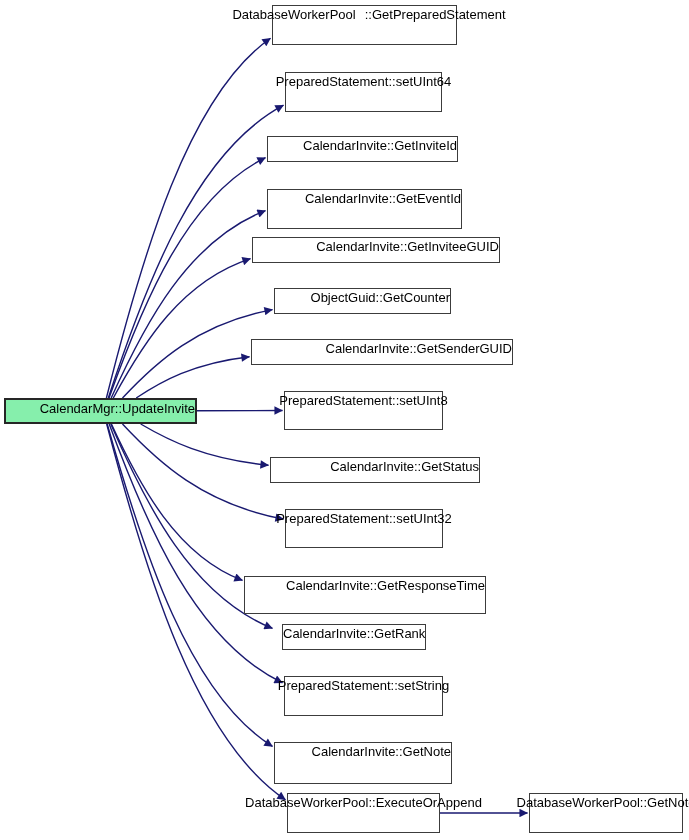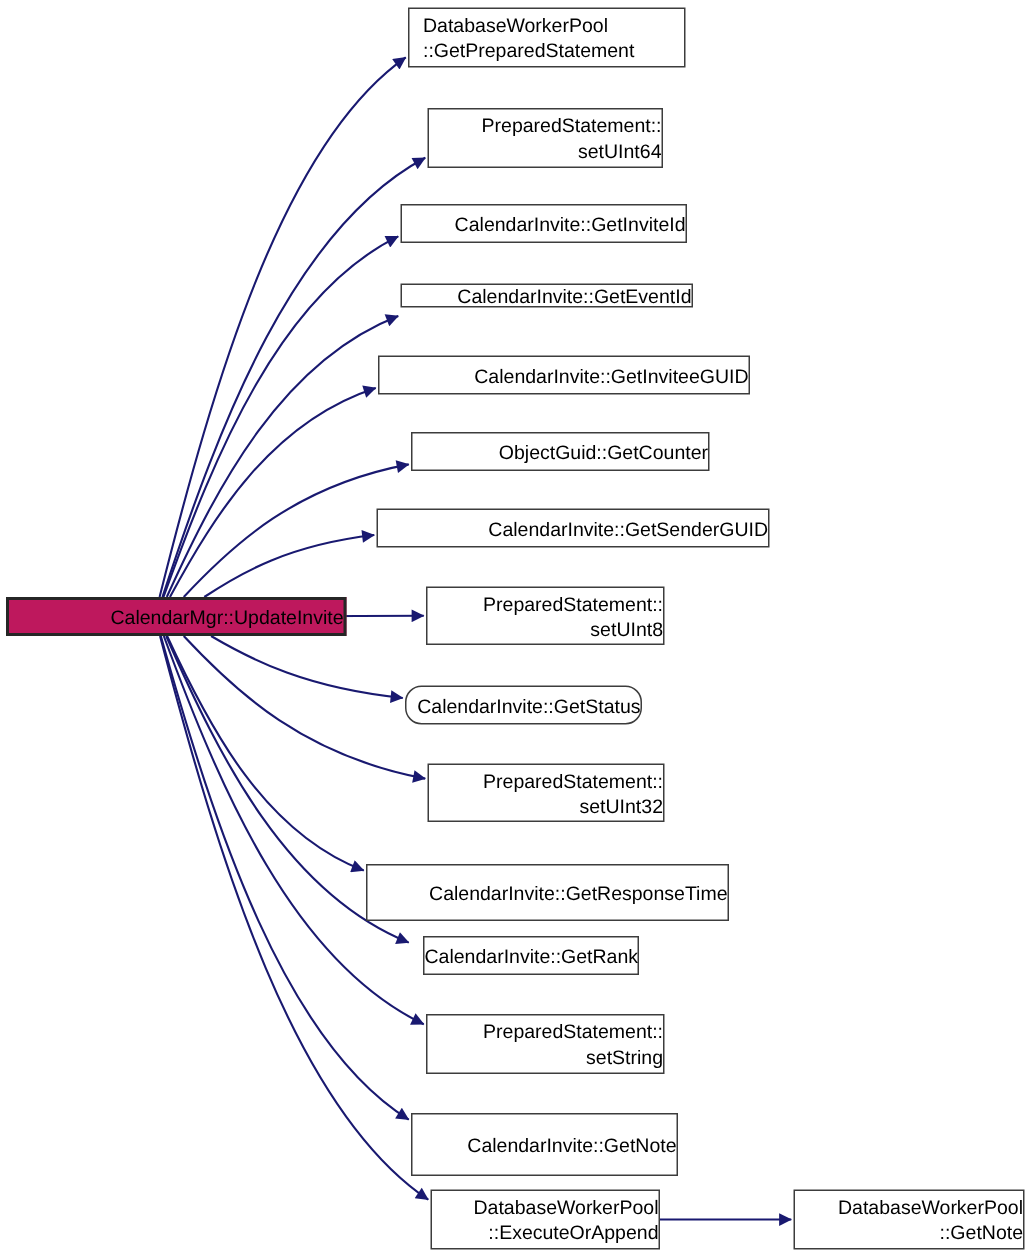--- a/index.html
+++ b/index.html
@@ -18,21 +18,20 @@
   }
   .node {
     position: absolute;
     box-sizing: border-box;
     background: #ffffff;
     border: 1px solid #3c3c3c;
     color: #000000;
     font-size: 13px;
     line-height: 17px;
     display: flex;
-    flex-direction: column;
     justify-content: center;
     cursor: pointer;
   }
   .node .line {
     width: 100%;
     text-align: right;
     white-space: nowrap;
   }
   .node.align-left .line {
     text-align: left;
@@ -68,51 +67,51 @@
         <path d="M122.5,424.0 C157.9,462.0 203.0,503.9 283.5,519.1" fill="none" stroke="#191970" stroke-width="1.4" marker-end="url(#arrowhead)"></path>
         <path d="M111.4,424.0 C140.2,486.6 176.9,555.4 242.5,580.4" fill="none" stroke="#191970" stroke-width="1.4" marker-end="url(#arrowhead)"></path>
         <path d="M110.8,424.0 C146.4,505.8 191.6,595.7 272.5,628.4" fill="none" stroke="#191970" stroke-width="1.4" marker-end="url(#arrowhead)"></path>
         <path d="M109.2,424.0 C147.3,527.5 195.9,641.4 282.5,682.8" fill="none" stroke="#191970" stroke-width="1.4" marker-end="url(#arrowhead)"></path>
         <path d="M107.2,424.0 C143.5,553.0 189.8,694.8 272.5,746.4" fill="none" stroke="#191970" stroke-width="1.4" marker-end="url(#arrowhead)"></path>
         <path d="M106.7,424.0 C146.0,574.3 196.1,739.7 285.5,799.8" fill="none" stroke="#191970" stroke-width="1.4" marker-end="url(#arrowhead)"></path>
         <path d="M440.0,813.0 C459.3,813.0 483.8,813.0 527.5,813.0" fill="none" stroke="#191970" stroke-width="1.4" marker-end="url(#arrowhead)"></path>
       </g>
   </svg>
   <div id="nodes-layer">
-      <div class="node root" style="left: 4px; top: 398px; width: 227px; height: 26px; background: #be185d;">
+      <div class="node root" style="left: 4px; top: 398px; width: 193px; height: 26px; background: #86efac;">
         <div class="line">CalendarMgr::UpdateInvite</div>
       </div>
       <div class="node align-left" style="left: 272px; top: 5px; width: 185px; height: 40px;">
         <div class="line">DatabaseWorkerPool</div>
         <div class="line">::GetPreparedStatement</div>
       </div>
       <div class="node" style="left: 285px; top: 72px; width: 157px; height: 40px;">
         <div class="line">PreparedStatement::</div>
         <div class="line">setUInt64</div>
       </div>
       <div class="node" style="left: 267px; top: 136px; width: 191px; height: 26px;">
         <div class="line">CalendarInvite::GetInviteId</div>
       </div>
-      <div class="node" style="left: 267px; top: 189px; width: 195px; height: 16px;">
+      <div class="node" style="left: 267px; top: 189px; width: 195px; height: 40px;">
         <div class="line">CalendarInvite::GetEventId</div>
       </div>
       <div class="node" style="left: 252px; top: 237px; width: 248px; height: 26px;">
         <div class="line">CalendarInvite::GetInviteeGUID</div>
       </div>
-      <div class="node" style="left: 274px; top: 288px; width: 199px; height: 26px;">
+      <div class="node" style="left: 274px; top: 288px; width: 177px; height: 26px;">
         <div class="line">ObjectGuid::GetCounter</div>
       </div>
       <div class="node" style="left: 251px; top: 339px; width: 262px; height: 26px;">
         <div class="line">CalendarInvite::GetSenderGUID</div>
       </div>
       <div class="node" style="left: 284px; top: 391px; width: 159px; height: 39px;">
         <div class="line">PreparedStatement::</div>
         <div class="line">setUInt8</div>
       </div>
-      <div class="node" style="left: 270px; top: 457px; width: 158px; height: 26px; border-radius: 11px;">
+      <div class="node" style="left: 270px; top: 457px; width: 210px; height: 26px;">
         <div class="line">CalendarInvite::GetStatus</div>
       </div>
       <div class="node" style="left: 285px; top: 509px; width: 158px; height: 39px;">
         <div class="line">PreparedStatement::</div>
         <div class="line">setUInt32</div>
       </div>
       <div class="node" style="left: 244px; top: 576px; width: 242px; height: 38px;">
         <div class="line">CalendarInvite::GetResponseTime</div>
       </div>
       <div class="node" style="left: 282px; top: 624px; width: 144px; height: 26px;">

